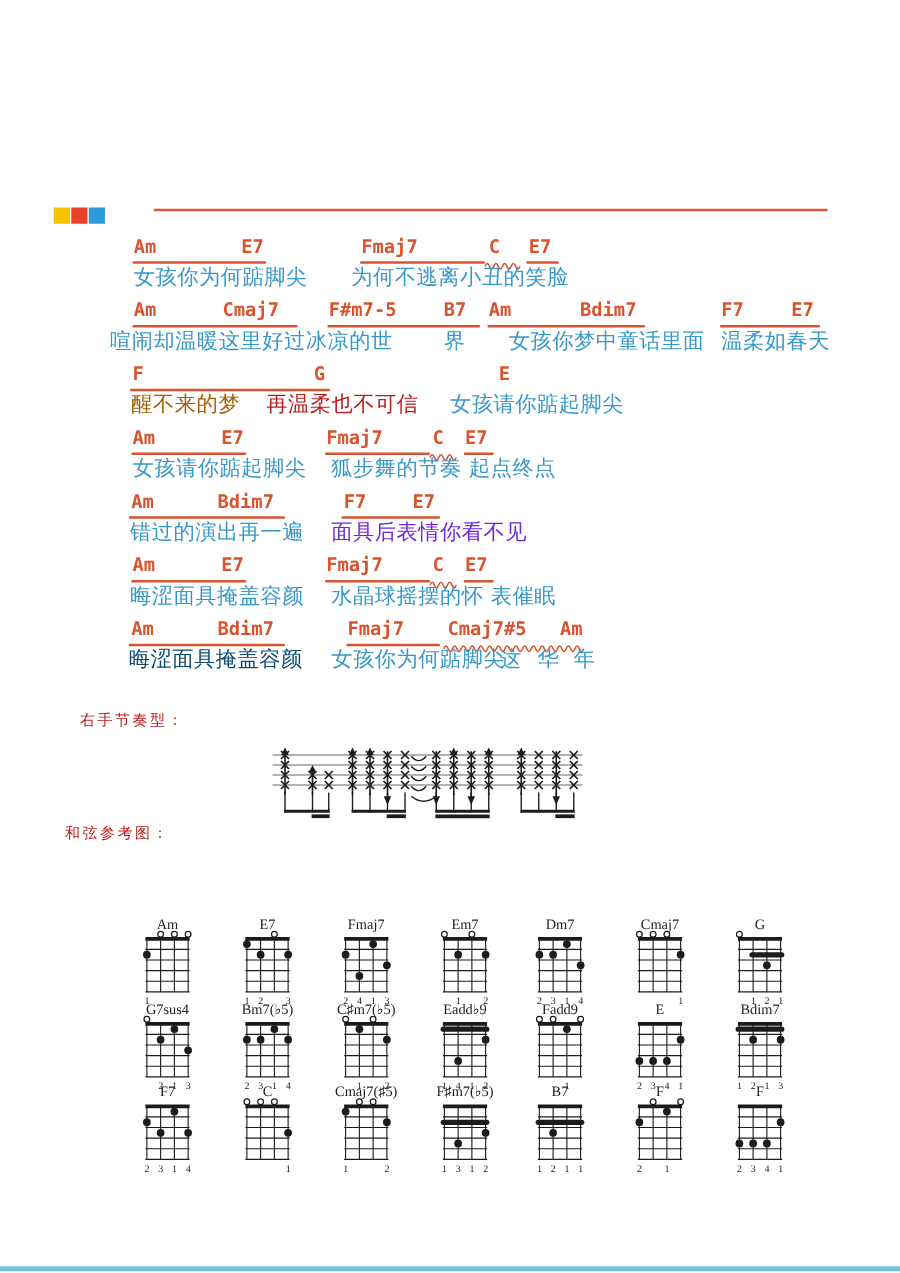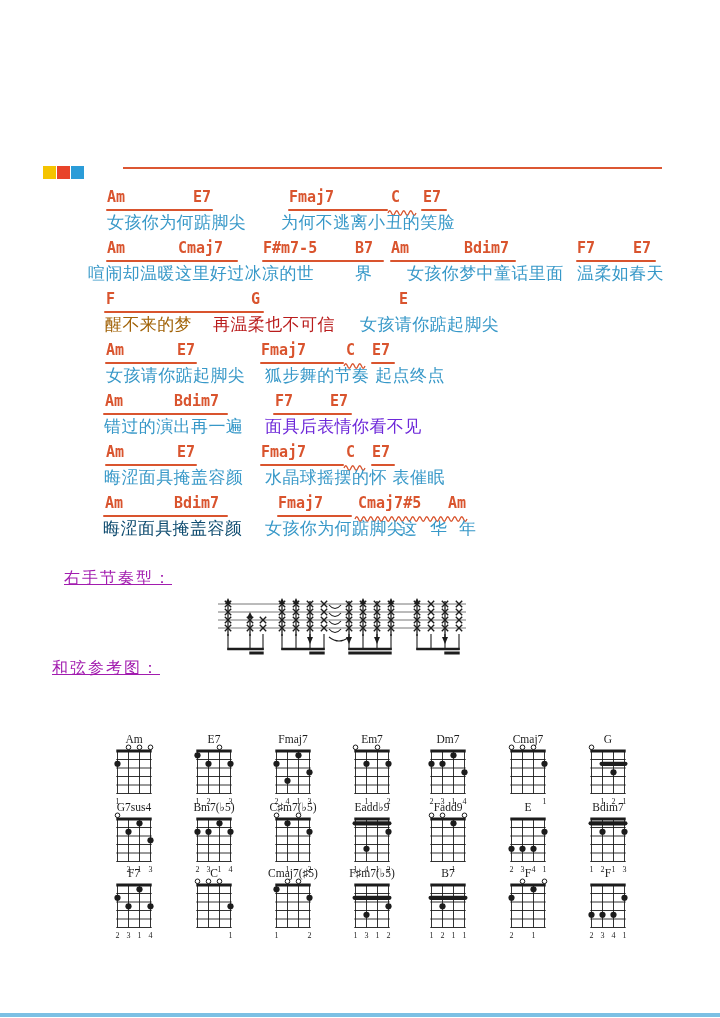--- a/index.html
+++ b/index.html
@@ -5,21 +5,21 @@
   html,body{margin:0;padding:0;background:#ffffff;}
   .page{position:relative;width:720px;height:1018px;background:#ffffff;overflow:hidden;
         font-family:"DejaVu Sans",sans-serif;}
   .sq{position:absolute;width:13px;height:13px;top:166px;}
   .rule{position:absolute;height:2px;top:167px;}
   .chord{position:absolute;font-family:"DejaVu Sans Mono",monospace;font-size:15px;
          font-weight:600;white-space:pre;line-height:1.2;}
   .lyric{position:absolute;font-size:17px;letter-spacing:0.4px;white-space:pre;line-height:1.2;}
   .ul{position:absolute;height:2px;border-radius:1px;}
   .ulw{position:absolute;overflow:visible;}
-  .sec-label{position:absolute;font-size:16px;color:#a21caf;letter-spacing:2px;font-weight:500;text-decoration:underline;}
+  .sec-label{position:absolute;font-size:12px;color:#b91c1c;letter-spacing:2px;font-weight:500;}
   .figure{position:absolute;}
   .bottom-bar{position:absolute;left:0;width:720px;height:4px;bottom:1px;}
 </style>
 </head>
 <body>
 
 <div class="page">
   <span class="sq" id="sq0" style="left: 43px; background: rgb(245, 196, 0);"></span>
   <span class="sq" id="sq1" style="left: 57px; background: rgb(232, 67, 42);"></span>
   <span class="sq" id="sq2" style="left: 71px; background: rgb(43, 156, 216);"></span>

